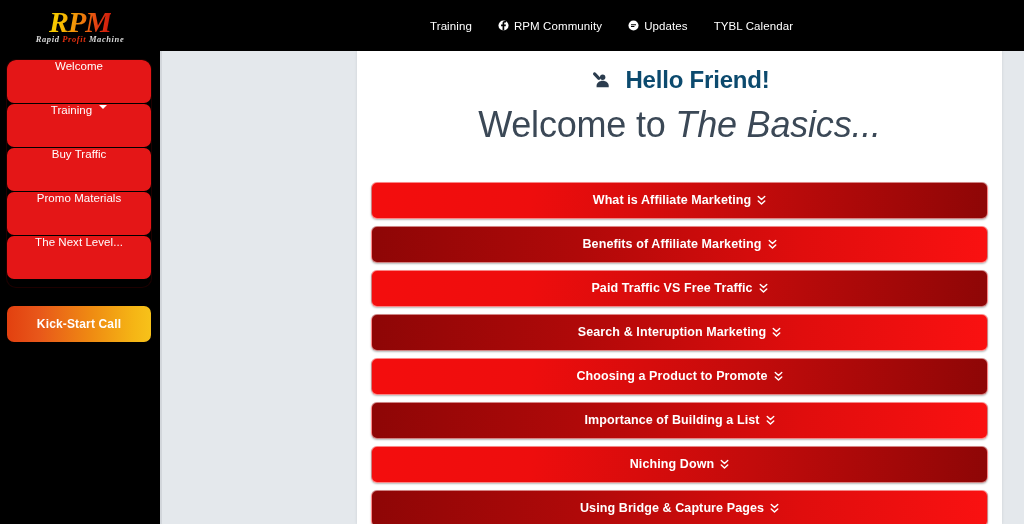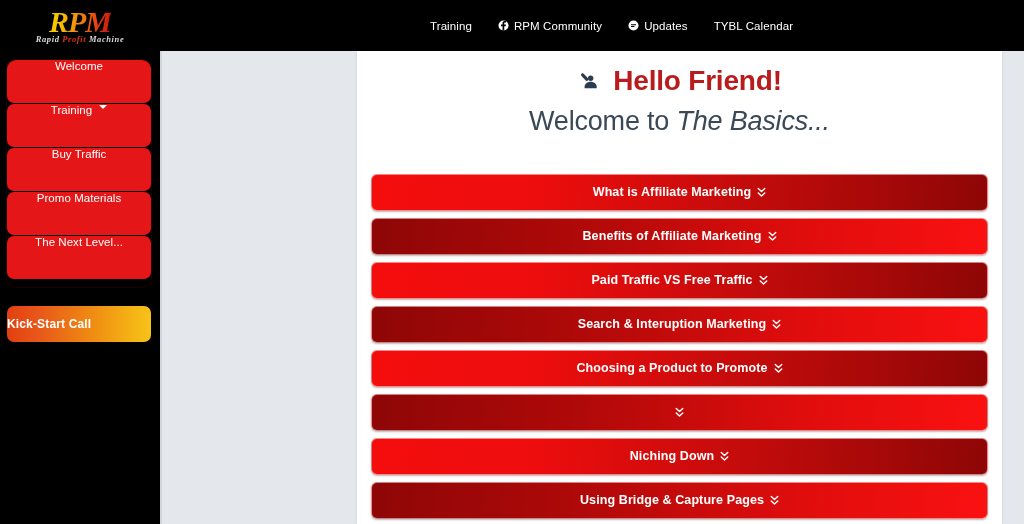--- a/index.html
+++ b/index.html
@@ -144,20 +144,21 @@
   .kickstart {
     margin-top: 19px;
     height: 36px;
     border-radius: 7px;
     background: linear-gradient(90deg, #e2400f 0%, #e8571a 22%, #ef8a12 58%, #f5b515 88%, #f7c21a 100%);
     color: #ffffff;
     font-size: 12px;
     font-weight: bold;
     display: flex;
     align-items: center;
+    justify-content: center;
     cursor: pointer;
     letter-spacing: 0.15px;
     box-shadow: 0 1px 2px rgba(0,0,0,0.6);
   }
 
   
   .content-area {
     position: absolute;
     left: 160px;
     top: 51px;
@@ -186,30 +187,30 @@
     display: flex;
     align-items: center;
     justify-content: center;
     gap: 10px;
     margin-top: 6px;
   }
 
   .hello-ico { line-height: 0; display: inline-flex; }
 
   .hello-text {
-    font-size: 28px;
+    font-size: 24px;
     font-weight: bold;
-    color: #b91c1c;
+    color: #0c4a6e;
     letter-spacing: -0.2px;
     line-height: 1;
   }
 
   .welcome-line {
     text-align: center;
-    font-size: 27px;
+    font-size: 36px;
     font-weight: 400;
     color: #3b4856;
     margin-top: 12px;
     letter-spacing: -0.2px;
     line-height: 1.1;
   }
   .welcome-line .em {
     font-style: italic;
     font-weight: 400;
   }
@@ -399,20 +400,21 @@
             <span>Choosing a Product to Promote</span>
             <span class="chev">
               <svg width="9" height="11" viewBox="0 0 10 12" fill="none" stroke="#ffffff" stroke-width="1.6" stroke-linecap="round" stroke-linejoin="round">
                   <polyline points="1.4,1.6 5,5 8.6,1.6"></polyline>
                   <polyline points="1.4,6.6 5,10 8.6,6.6"></polyline>
                 </svg>
             </span>
           </div>
 
           <div class="acc-btn grad-b">
+            <span>Importance of Building a List</span>
             <span class="chev">
               <svg width="9" height="11" viewBox="0 0 10 12" fill="none" stroke="#ffffff" stroke-width="1.6" stroke-linecap="round" stroke-linejoin="round">
                   <polyline points="1.4,1.6 5,5 8.6,1.6"></polyline>
                   <polyline points="1.4,6.6 5,10 8.6,6.6"></polyline>
                 </svg>
             </span>
           </div>
 
           <div class="acc-btn grad-a">
             <span>Niching Down</span>

